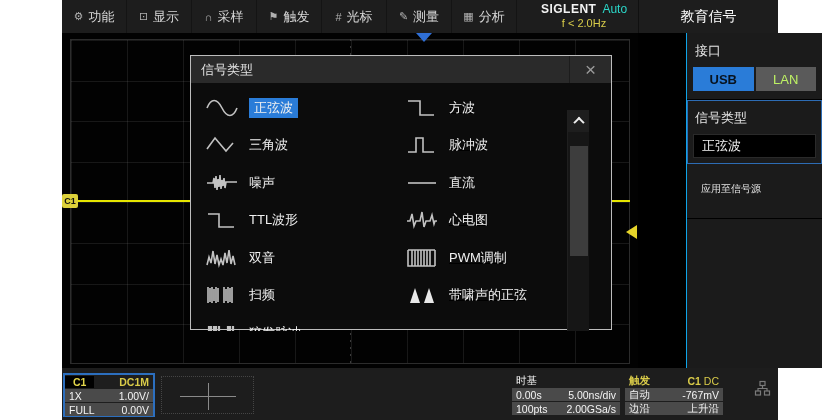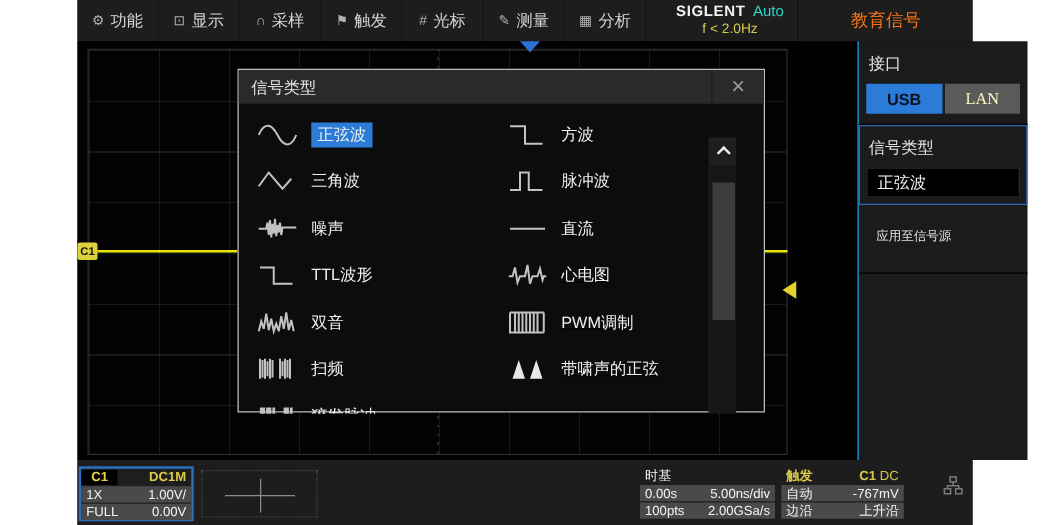--- a/index.html
+++ b/index.html
@@ -20,21 +20,21 @@
   [data-name="trigger-flag-icon"]::before{content:"⚑";}
   [data-name="cursor-icon"]::before{content:"#";}
   [data-name="measure-icon"]::before{content:"✎";}
   [data-name="analysis-icon"]::before{content:"▦";}
   .logo-block { margin-left:auto; width:108px; padding-top:2px; text-align:center; }
   .logo-line1 { display:flex; justify-content:center; gap:6px; align-items:baseline; }
   .brand { color:#f2f2f2; font-weight:bold; font-size:12px; letter-spacing:0.5px; }
   .acq-status { color:#2bd6c8; font-size:12px; }
   .trig-freq { color:#d8cc4a; font-size:11px; margin-top:1px; }
   .panel-header { width:140px; display:flex; align-items:center; justify-content:center;
-    color:#f97316; font-size:14px; border-left:1px solid #101010; }
+    color:#ffffff; font-size:14px; border-left:1px solid #101010; }
 
   
   .main { position:absolute; left:0; top:33px; width:716px; height:335px; }
   .gridarea { position:absolute; left:0; top:0; width:576px; height:335px; background:#020202; }
   .plot { position:absolute; left:8px; top:6px; width:560px; height:325px;
     border:1px solid #2c2c2c;
     background-image:
       repeating-linear-gradient(to right, rgba(170,170,170,.13) 0 1px, transparent 1px 56px),
       repeating-linear-gradient(to bottom, rgba(170,170,170,.13) 0 1px, transparent 1px 40.6px); }
   .axis-h { position:absolute; left:8px; top:168px; width:560px; height:1px;
@@ -80,21 +80,21 @@
 
   
   .panel { position:absolute; left:576px; top:0; width:136px; height:335px; background:#1b1b1b;
     border-left:1px solid #0ea5e9;margin-left:48px; }
   .p-section { padding:6px 6px 8px 6px; border-bottom:1px solid #000; }
   .p-label { color:#e4e4e4; font-size:13px; margin:3px 2px 7px 2px; }
   .toggle-row { display:flex; gap:2px; }
   .tbtn { flex:1; height:24px; display:flex; align-items:center; justify-content:center;
     font-size:13px; }
   .tbtn.on-blue { background:#2a7cd8; color:#08131f; font-weight:bold; }
-  .tbtn.gray-dark { background:#5a5a5a; color:#fef9c3;font-family:Liberation Serif, serif; }
+  .tbtn.gray-dark { background:#5a5a5a; color:#bef264; }
   .tbtn.gray-light { background:#9a9a9a; color:#1a1a1a; font-weight:bold; }
   .p-section.focused { border:1px solid #2d6cb4; padding:5px; }
   .value-field { height:24px; background:#000; color:#f2f2f2; font-size:13px;
     display:flex; align-items:center; padding-left:8px; border:1px solid #2a2a2a; }
   .apply-label { color:#e4e4e4; font-size:10px; padding:12px 8px 14px 8px; }
 
   
   .bottombar { position:absolute; left:0; top:368px; width:716px; height:52px; background:#1d1d1d; }
   .info-box { position:absolute; top:6px; height:42px; font-size:10.5px; }
   .ib-row { height:13px; display:flex; justify-content:space-between; align-items:center;

